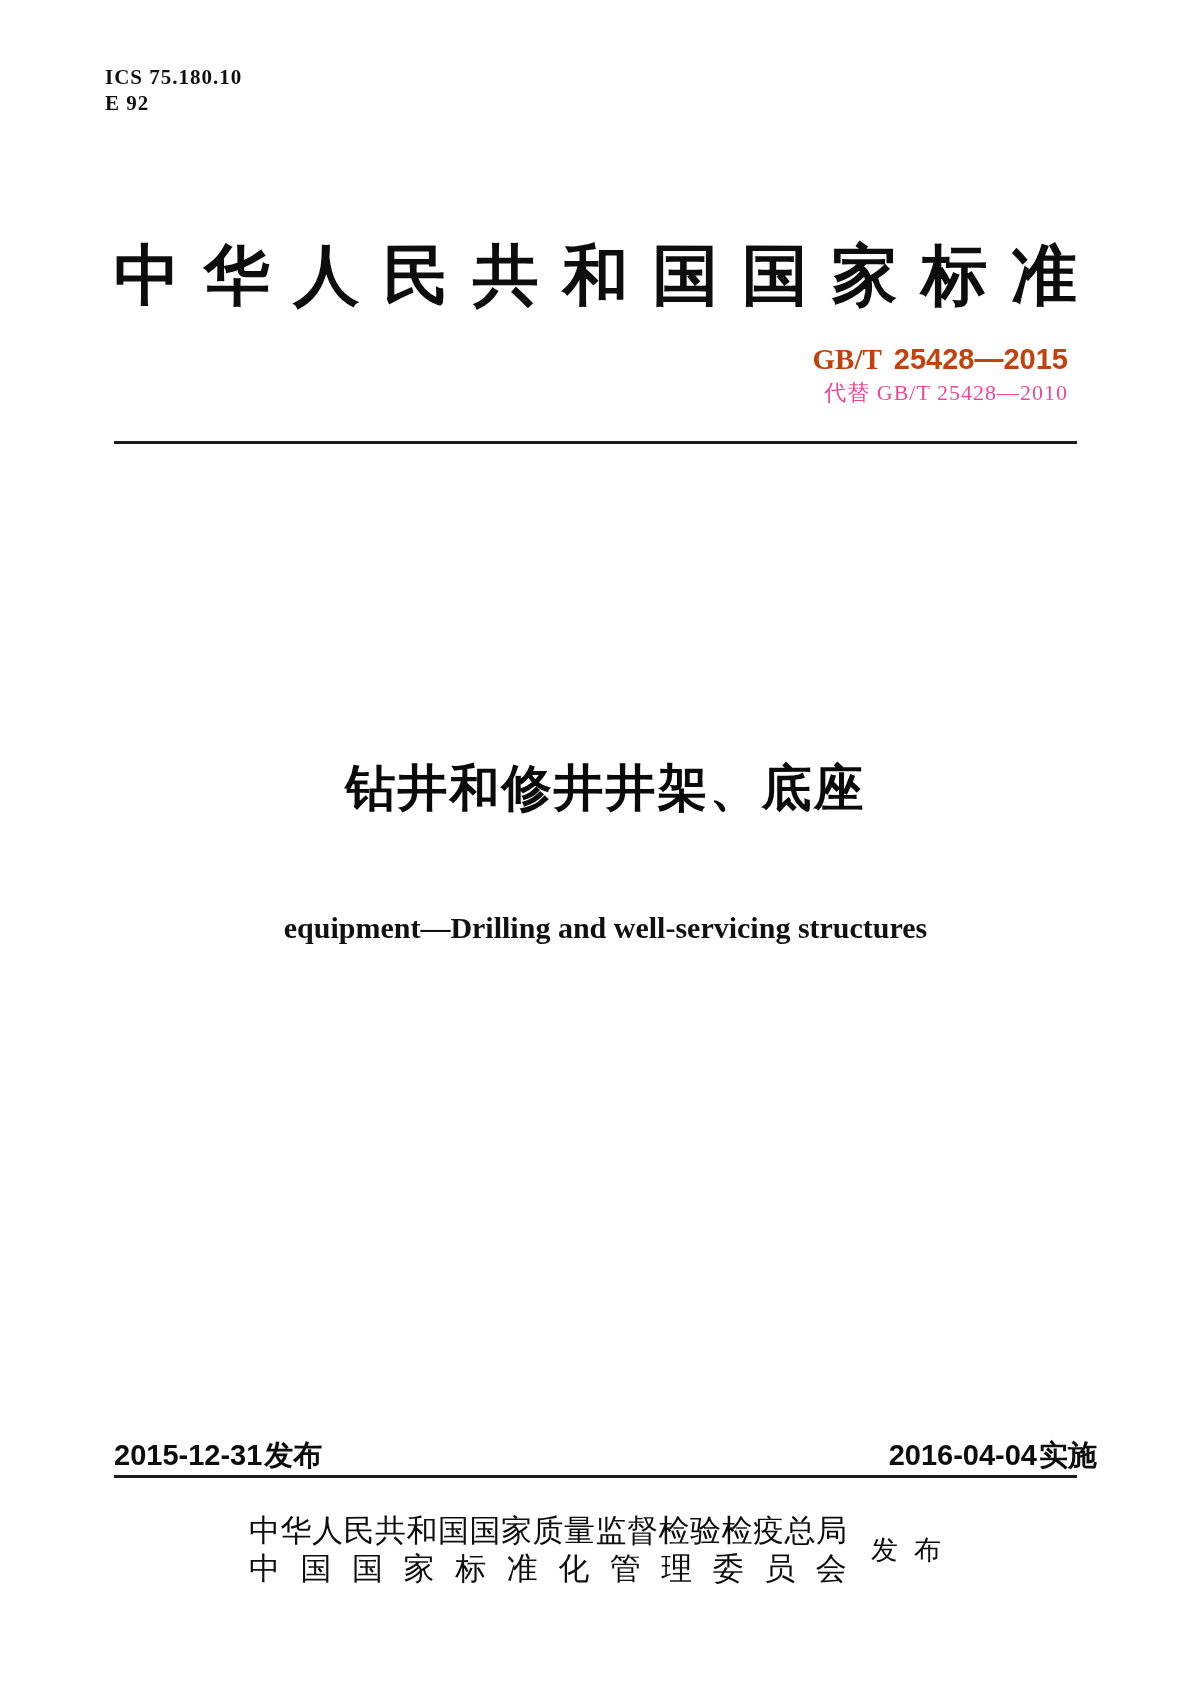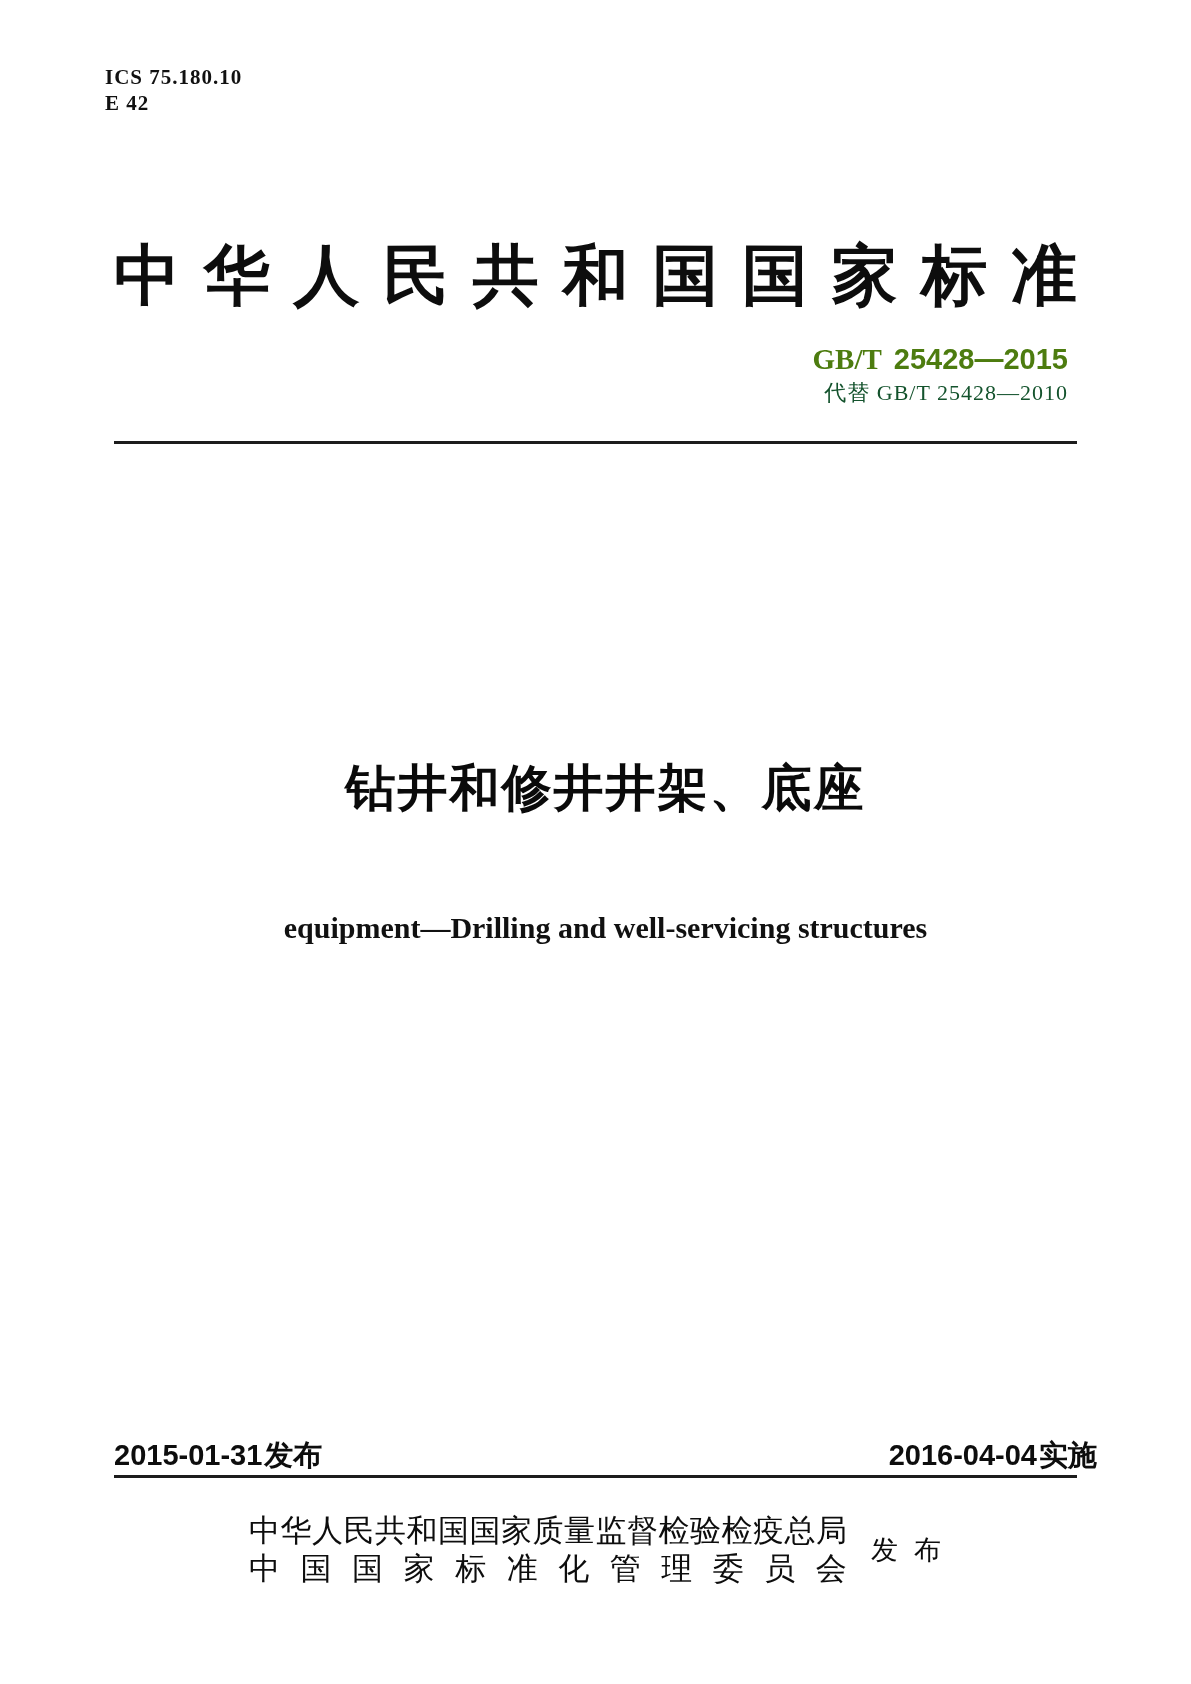--- a/index.html
+++ b/index.html
@@ -57,30 +57,30 @@
     position: absolute;
     right: 143px;
     top: 344px;
     text-align: right;
     white-space: nowrap;
   }
   .code-main {
     font-size: 29px;
     line-height: 30px;
     font-weight: bold;
-    color: #4d7c0f;
+    color: #c2410c;
   }
   .code-prefix { font-family: "Liberation Serif", serif; }
   .code-number { font-family: "Liberation Sans", sans-serif; margin-left: 12px; letter-spacing: 0px; }
   .code-replaces {
     margin-top: 7px;
     font-family: "Liberation Serif", serif;
     font-size: 22px;
     line-height: 24px;
-    color: #14532d;
+    color: #ec4899;
     letter-spacing: 1px;
   }
 
   .rule { position: absolute; left: 114px; width: 963px; height: 3px; background: #1c1c1c; }
   .rule-top { top: 441px; }
   .rule-bottom { top: 1475px; }
 
   
   .title-zh {
     position: absolute;
@@ -151,21 +151,21 @@
     color: #0d0d0d;
   }
 </style>
 </head>
 <body>
 
 <div class="page">
 
   <div class="ics-block">
     <div>ICS 75.180.10</div>
-    <div>E 42</div>
+    <div>E 92</div>
   </div>
 
 
   <div class="national-heading justify-chars">
       <span>中</span>
       <span>华</span>
       <span>人</span>
       <span>民</span>
       <span>共</span>
       <span>和</span>
@@ -183,21 +183,21 @@
     <div class="code-replaces">代替 GB/T 25428—2010</div>
   </div>
 
   <div class="rule rule-top"></div>
 
   <div class="title-zh title-zh-2">钻井和修井井架、底座</div>
 
   <div class="title-en title-en-2">equipment—Drilling and well-servicing structures</div>
 
   <div class="date-line date-issue">
-    <span>2015-01-31</span><span class="date-label">发布</span>
+    <span>2015-12-31</span><span class="date-label">发布</span>
   </div>
   <div class="date-line date-impl">
     <span>2016-04-04</span><span class="date-label">实施</span>
   </div>
 
   <div class="rule rule-bottom"></div>
 
   <div class="publisher-line publisher-1 justify-chars">
       <span>中</span>
       <span>华</span>

